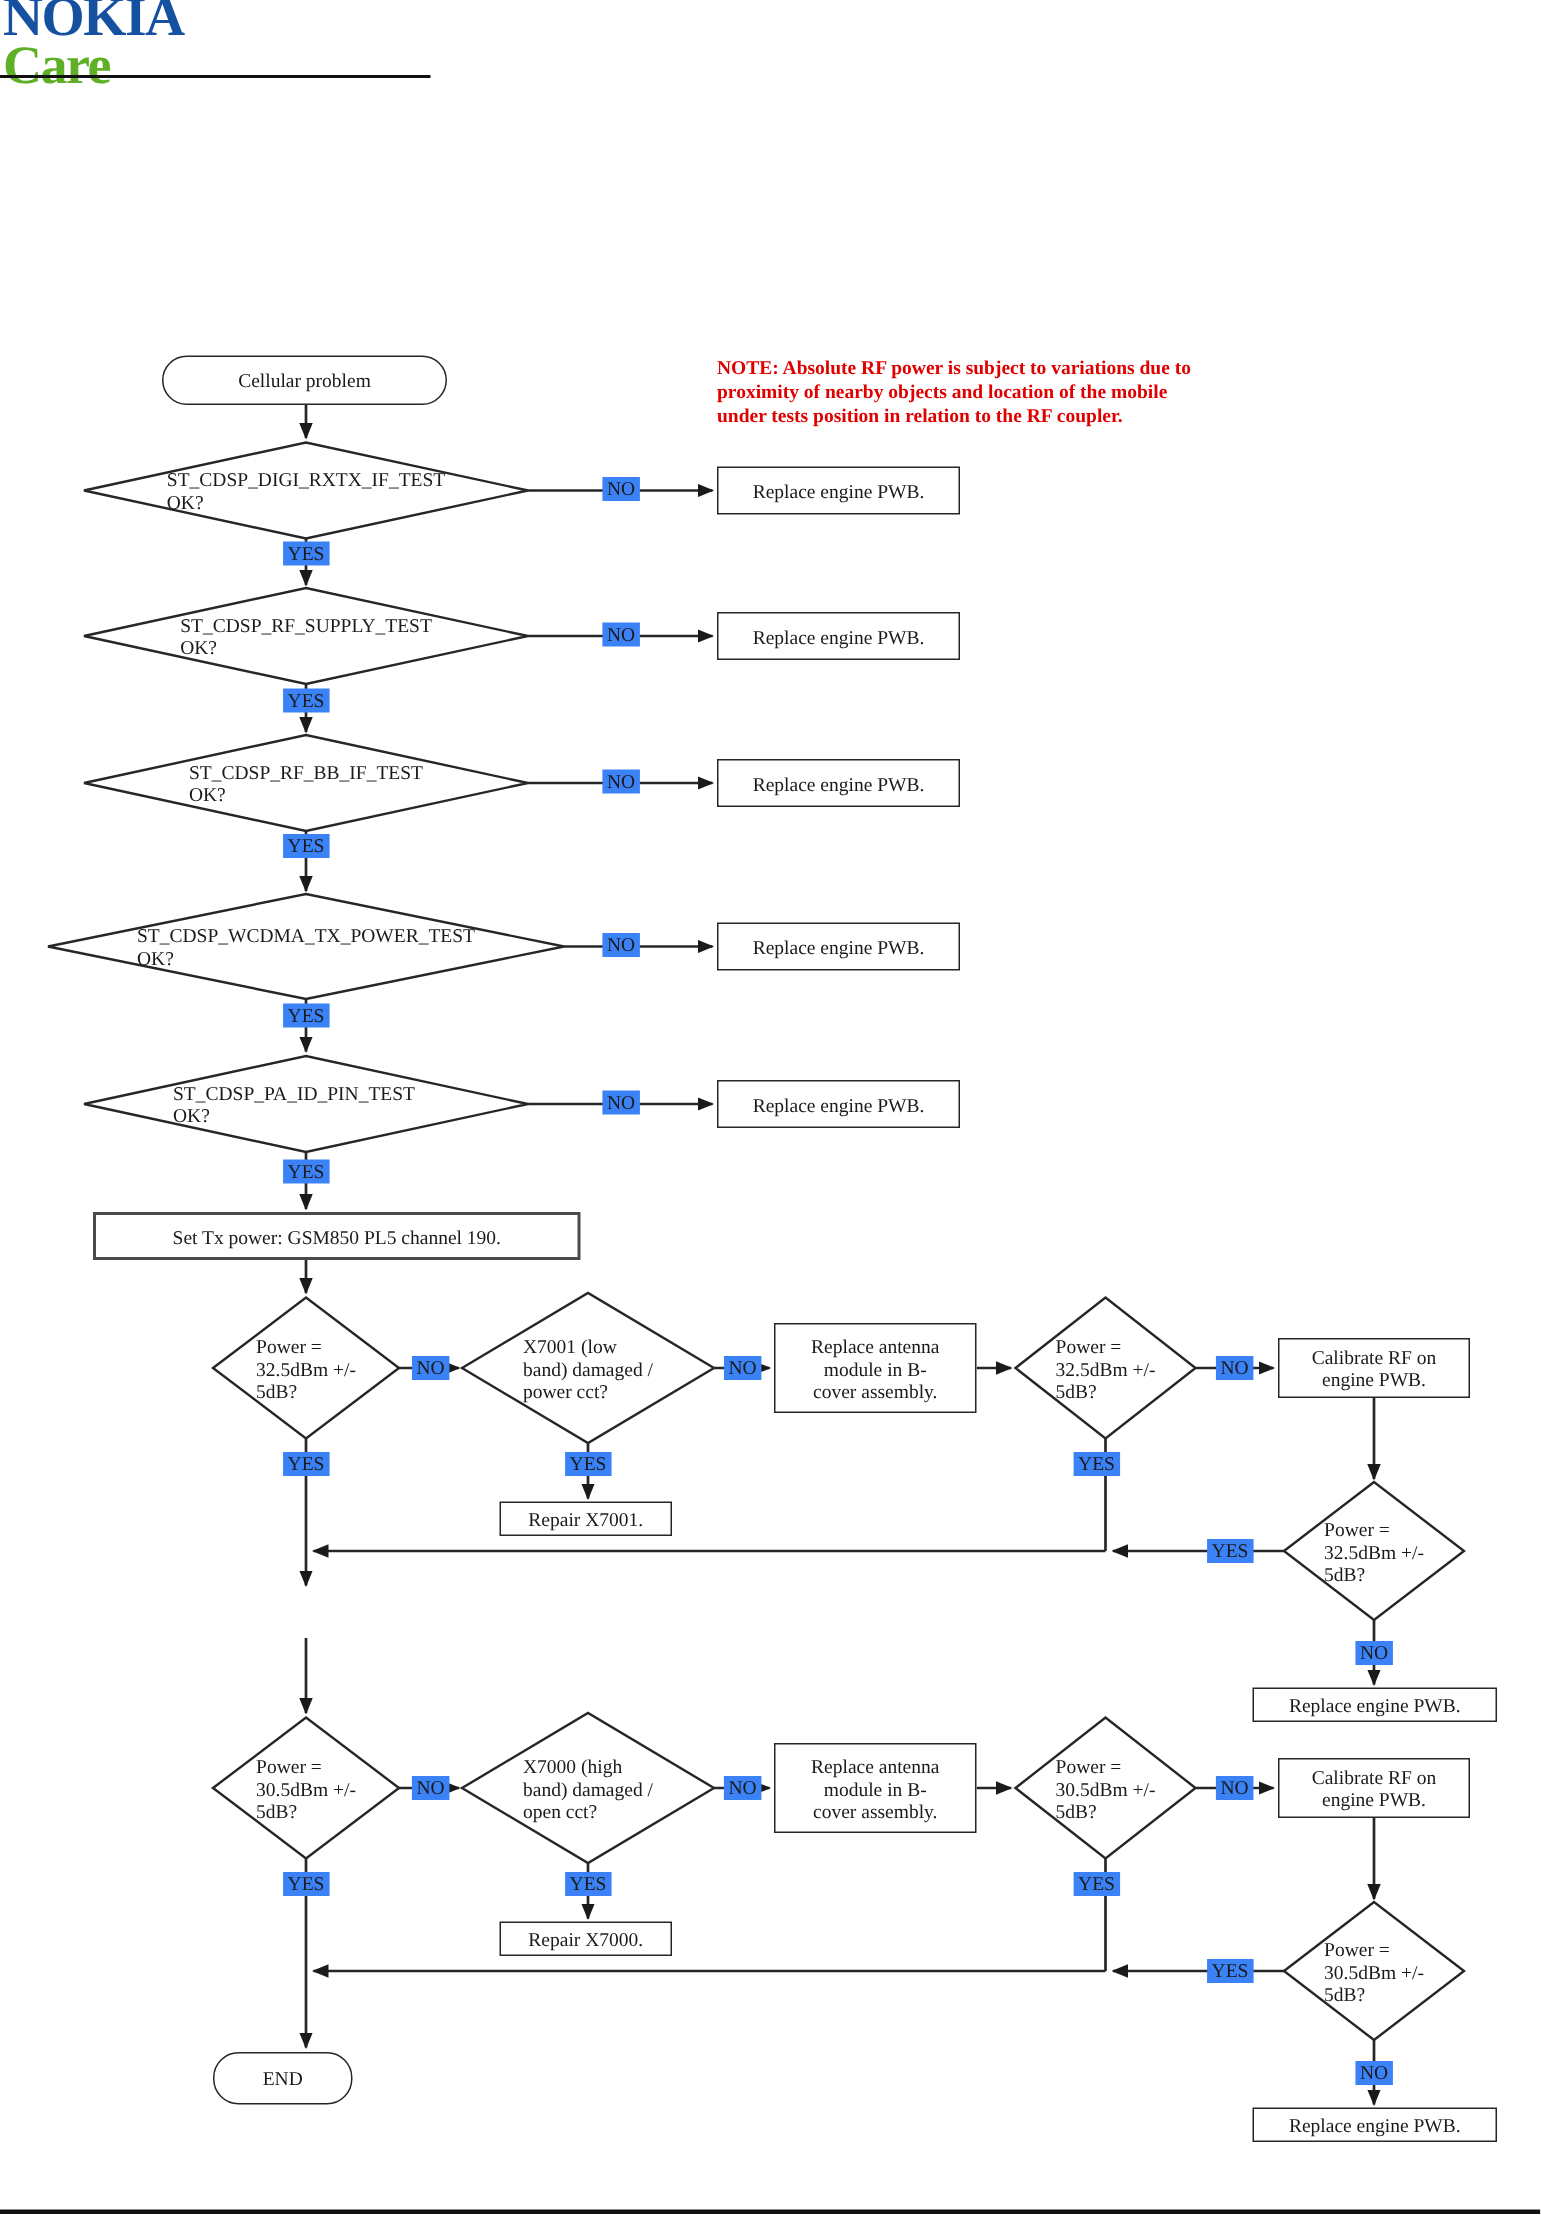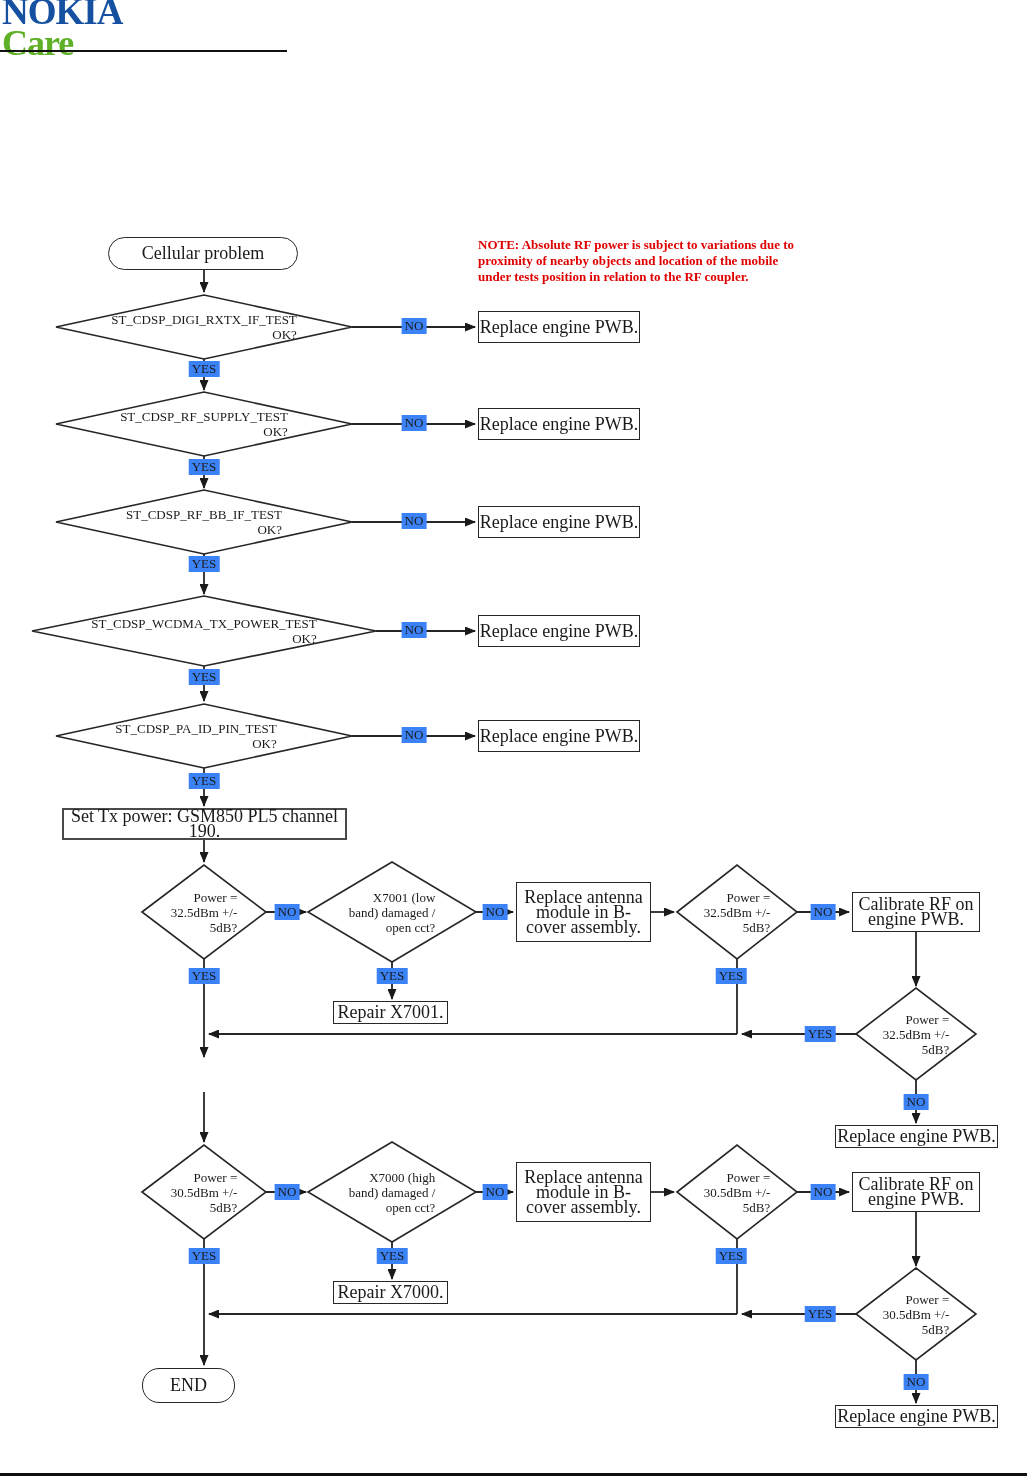--- a/index.html
+++ b/index.html
@@ -25,27 +25,27 @@
   .footer-rule{position:absolute;left:0;top:1473px;width:1027px;height:3px;background:#111;}
   .note{
     position:absolute;left:478px;top:237px;width:400px;
     color:var(--note-red);font-weight:bold;font-size:13px;line-height:16px;
     white-space:pre-line;
   }
   .box{
     position:absolute;box-sizing:border-box;background:#fff;
     border:1.5px solid var(--line);
     display:flex;align-items:center;justify-content:center;text-align:center;
-    font-size:18px;line-height:15px;white-space:pre-line;z-index:3;
+    font-size:13px;line-height:15px;white-space:pre-line;z-index:3;
   }
   .thick{border-width:2px;border-color:#4a4a4a;}
   .terminator{border-radius:17px;}
   .dtext{
     position:absolute;display:flex;align-items:center;justify-content:center;
-    text-align:right;font-size:13px;line-height:15px;white-space:pre-line;z-index:2;
+    text-align:left;font-size:13px;line-height:15px;white-space:pre-line;z-index:2;
   }
   .lbl{
     position:absolute;transform:translate(-50%,-50%);
     background:#3b82f6;padding:0 3px;font-size:13px;z-index:4;
   }
   svg.flow{position:absolute;left:0;top:0;z-index:1;}
   svg.flow line{stroke:var(--line);stroke-width:1.8;}
   svg.flow polygon{fill:#fff;stroke:var(--line);stroke-width:1.6;}
 </style>
 </head>
@@ -133,21 +133,21 @@
   </svg>
 
   <div class="box terminator" style="left:108px;top:237px;width:190px;height:33px;">Cellular problem</div>
 
   <div class="box" style="left:478px;top:311px;width:162px;height:32px;">Replace engine PWB.</div>
   <div class="box" style="left:478px;top:408px;width:162px;height:32px;">Replace engine PWB.</div>
   <div class="box" style="left:478px;top:506px;width:162px;height:32px;">Replace engine PWB.</div>
   <div class="box" style="left:478px;top:615px;width:162px;height:32px;">Replace engine PWB.</div>
   <div class="box" style="left:478px;top:720px;width:162px;height:32px;">Replace engine PWB.</div>
 
-  <div class="box thick" style="left:62px;top:808px;width:285px;height:32px;">Set Tx power: GSM850 PL5 channel 190.</div>
+  <div class="box thick" style="left:62px;top:808px;width:325px;height:32px;">Set Tx power: GSM850 PL5 channel 190.</div>
 
   <div class="box" style="left:516px;top:882px;width:135px;height:60px;">Replace antenna
 module in B-
 cover assembly.</div>
   <div class="box" style="left:852px;top:892px;width:128px;height:40px;">Calibrate RF on
 engine PWB.</div>
   <div class="box" style="left:333px;top:1001px;width:115px;height:23px;">Repair X7001.</div>
   <div class="box" style="left:835px;top:1125px;width:163px;height:23px;">Replace engine PWB.</div>
 
 
@@ -170,21 +170,21 @@
   <div class="dtext" style="left:32px;top:596px;width:344px;height:70px;">ST_CDSP_WCDMA_TX_POWER_TEST
 OK?</div>
   <div class="dtext" style="left:48px;top:704px;width:296px;height:64px;">ST_CDSP_PA_ID_PIN_TEST
 OK?</div>
 
   <div class="dtext" style="left:142px;top:865px;width:124px;height:94px;">Power =
 32.5dBm +/-
 5dB?</div>
   <div class="dtext" style="left:308px;top:862px;width:168px;height:100px;">X7001 (low
 band) damaged /
-open cct?</div>
+power cct?</div>
   <div class="dtext" style="left:677px;top:865px;width:120px;height:94px;">Power =
 32.5dBm +/-
 5dB?</div>
   <div class="dtext" style="left:856px;top:988px;width:120px;height:92px;">Power =
 32.5dBm +/-
 5dB?</div>
 
   <div class="dtext" style="left:142px;top:1145px;width:124px;height:94px;">Power =
 30.5dBm +/-
 5dB?</div>

